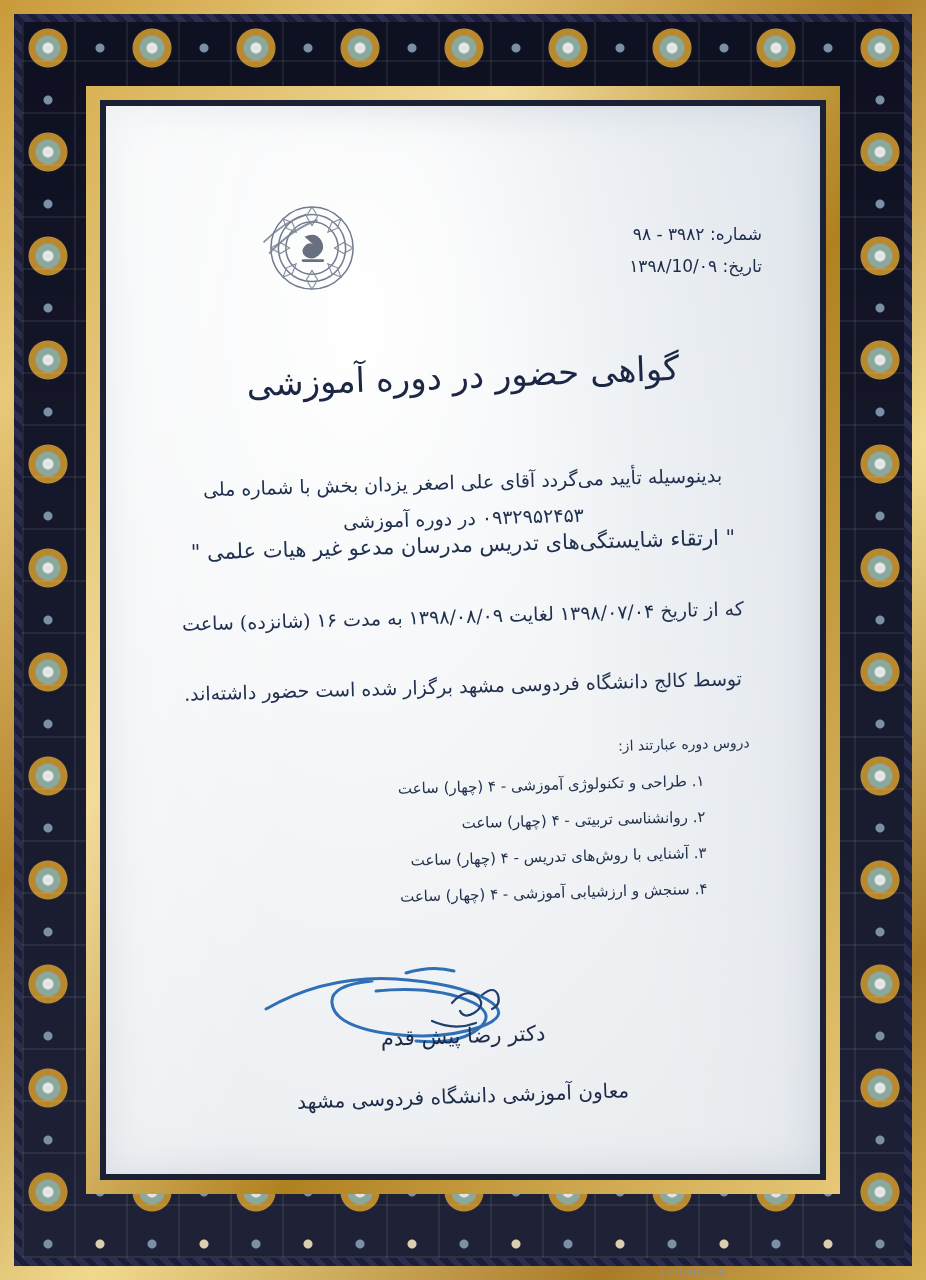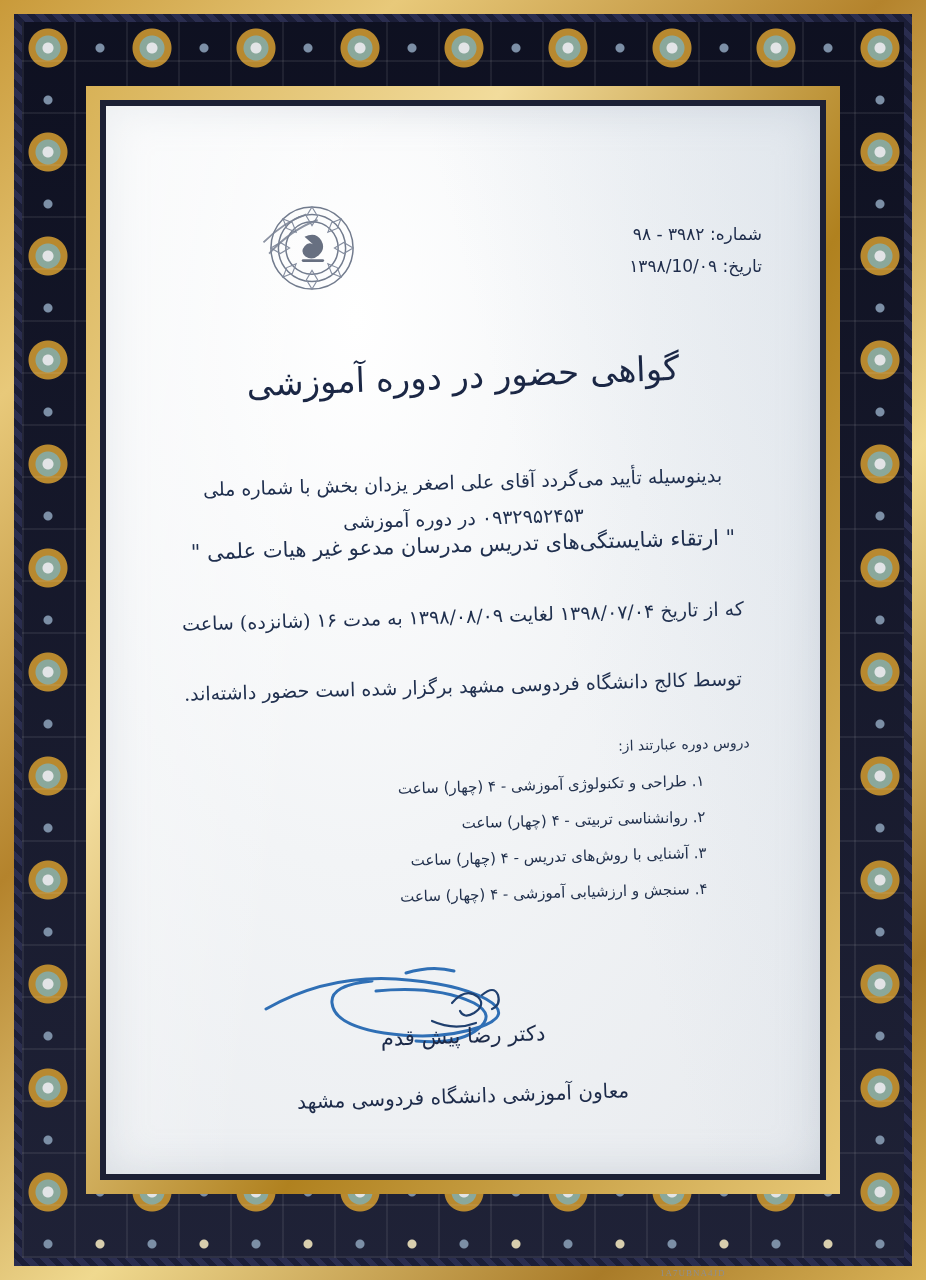--- a/index.html
+++ b/index.html
@@ -188,21 +188,21 @@
     font-family: "DejaVu Serif", serif;
     transform: rotate(-2deg);
   }
   .corner-mark {
     position: absolute;
     bottom: 2px;
     left: 660px;
     font-size: 9px;
     color: #8d8f92;
     letter-spacing: 1px;
-    font-family: Liberation Serif, serif;
+    font-family: Liberation Sans, sans-serif;
   }
 </style>
 </head>
 <body>
 
 <div id="page">
 
   <div class="frame-outer"></div>
   <div class="frame-gold-inner"></div>
   <div class="tile-band"></div>

